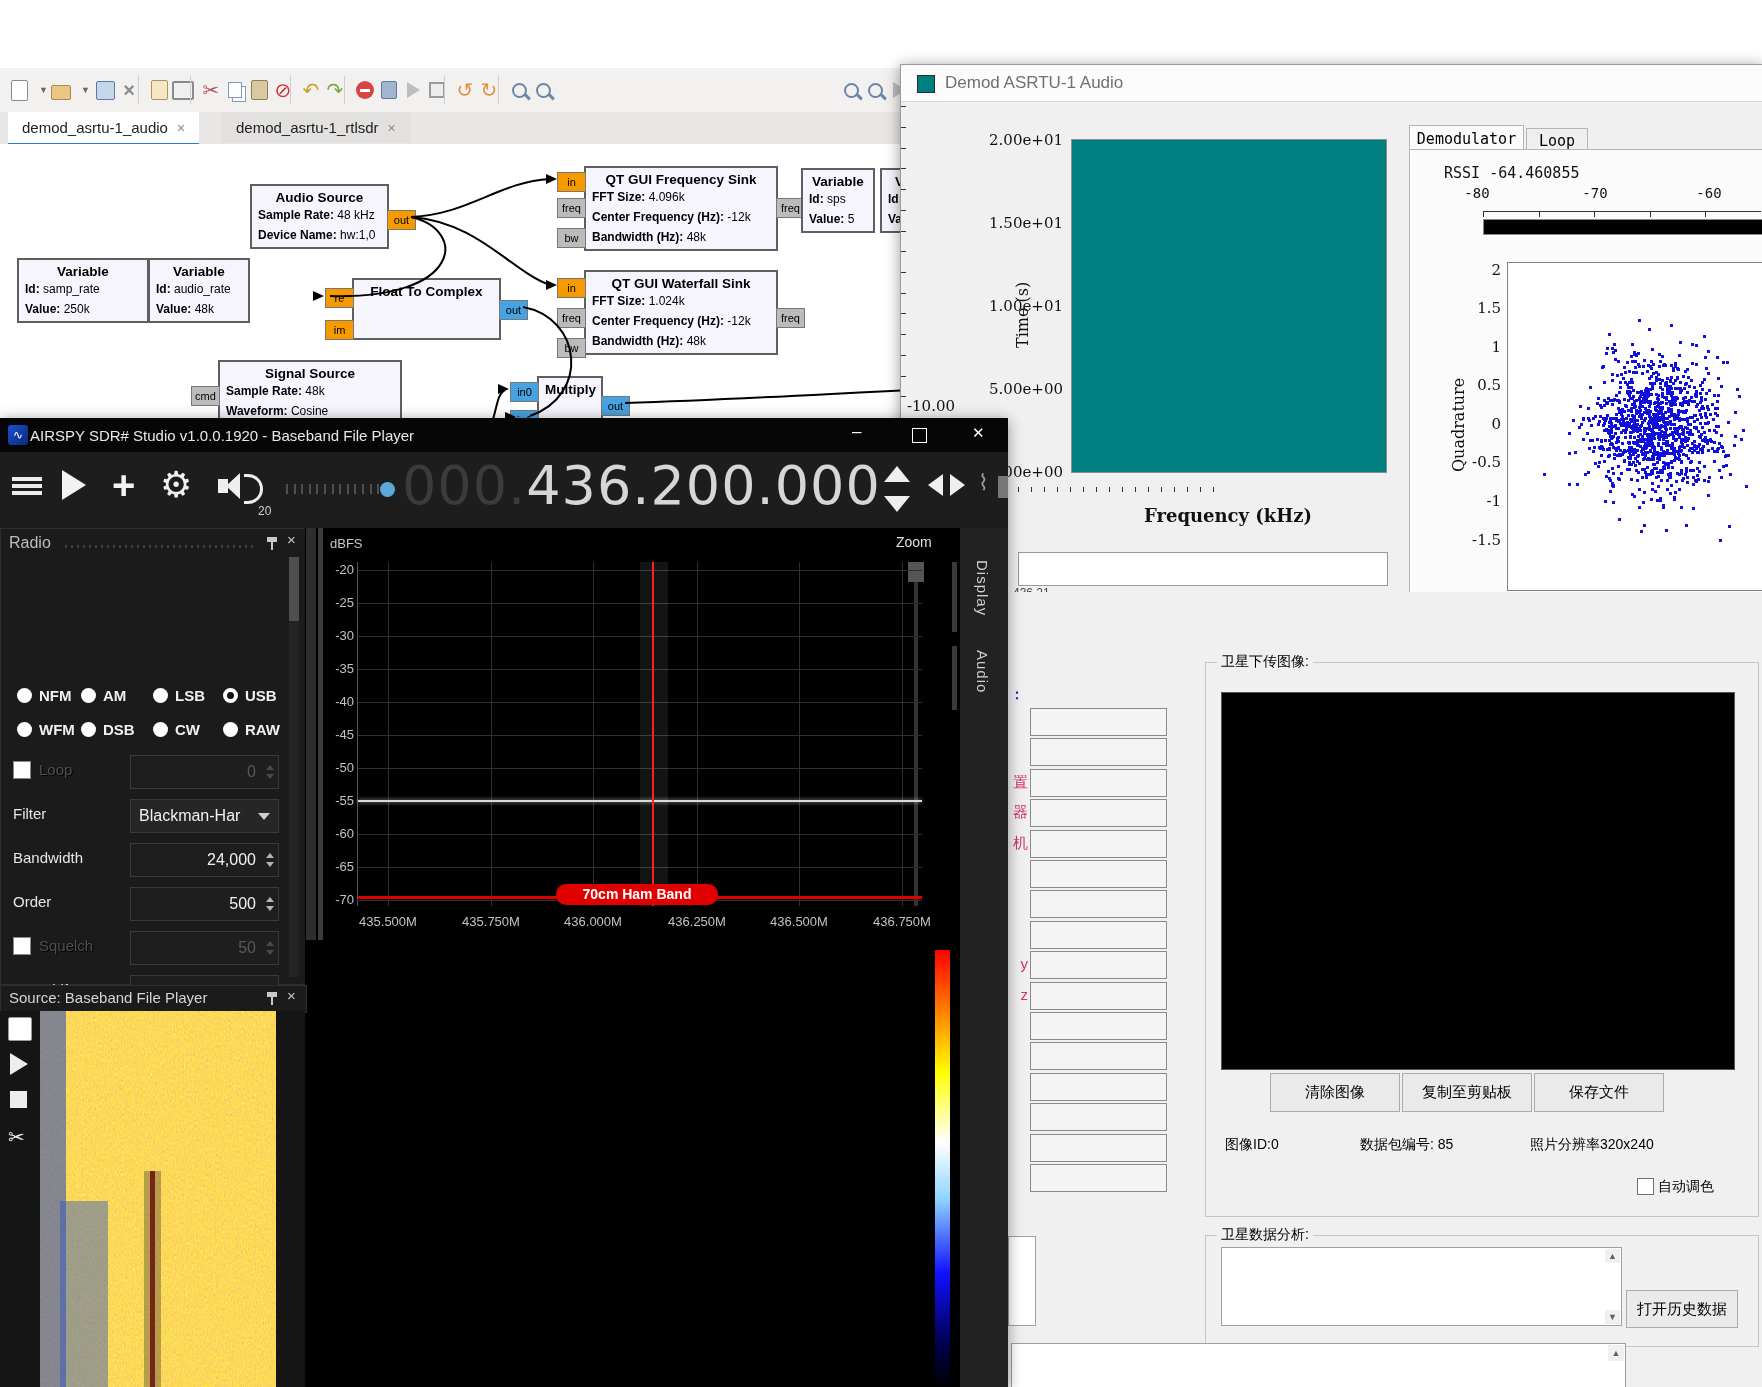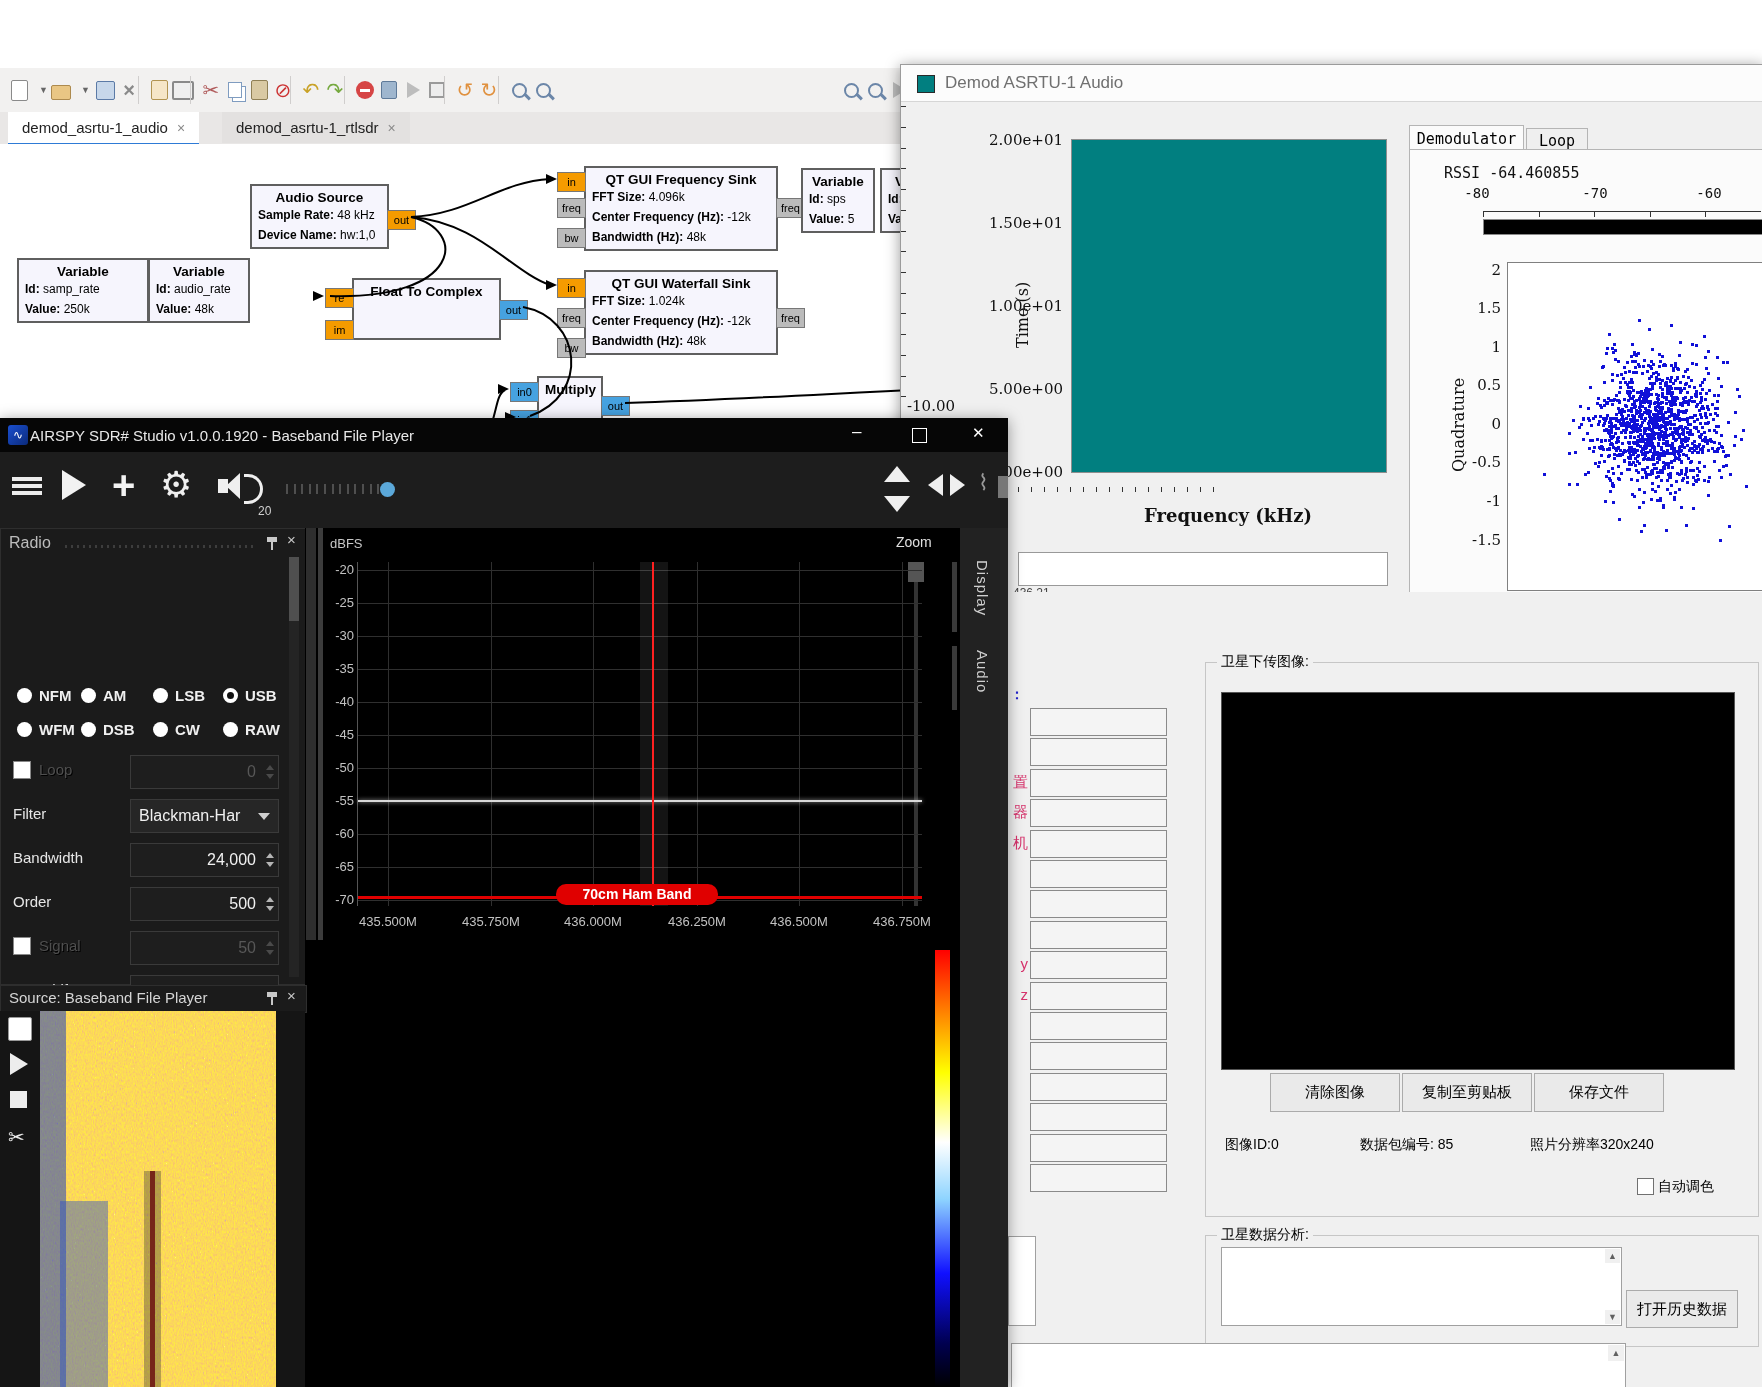--- a/index.html
+++ b/index.html
@@ -200,20 +200,26 @@
         <div class="bt">Audio Source</div>
         <div class="bp"><b>Sample Rate:</b><span> 48 kHz</span></div>
         <div class="bp"><b>Device Name:</b><span> hw:1,0</span></div>
         <div class="port orange" style="right: -29px; top: 24px;">out</div>
       </div>
       <div class="grc-block" style="left: 352px; top: 134px; width: 145px; height: 58px;">
         <div class="bt">Float To Complex</div>
         <div class="port orange" style="left: -29px; top: 8px;">re</div>
         <div class="port orange" style="left: -29px; top: 40px;">im</div>
         <div class="port blue" style="right: -29px; top: 20px;">out</div>
+      </div>
+      <div class="grc-block" style="left: 218px; top: 216px; width: 180px;">
+        <div class="bt">Signal Source</div>
+        <div class="bp"><b>Sample Rate:</b><span> 48k</span></div>
+        <div class="bp"><b>Waveform:</b><span> Cosine</span></div>
+        <div class="port gray" style="left: -29px; top: 24px;">cmd</div>
       </div>
       <div class="grc-block" style="left: 537px; top: 232px; width: 62px; height: 48px;">
         <div class="bt">Multiply</div>
         <div class="port blue" style="left: -29px; top: 4px;">in0</div>
         <div class="port blue" style="left: -29px; top: 32px;">in1</div>
         <div class="port blue" style="right: -29px; top: 18px;">out</div>
       </div>
       <div class="grc-block" style="left: 584px; top: 22px; width: 190px;">
         <div class="bt">QT GUI Frequency Sink</div>
         <div class="bp"><b>FFT Size:</b><span> 4.096k</span></div>
@@ -1560,20 +1566,23 @@
     <div class="abs" style="left:112px;top:16px;color:#F2F2F2;font-size:40px;font-weight:bold;line-height:34px">+</div>
     <div class="abs" style="left:160px;top:12px;color:#EFEFEF;font-size:36px">⚙</div>
     <div class="abs" style="left:218px;top:20px">
       <div style="width:10px;height:14px;background:#EFEFEF;position:absolute;left:0;top:7px"></div>
       <div style="width:0;height:0;border-right:14px solid #EFEFEF;border-top:13px solid transparent;border-bottom:13px solid transparent;position:absolute;left:8px;top:1px"></div>
       <div style="position:absolute;left:26px;top:2px;width:16px;height:24px;border:3px solid #EFEFEF;border-left:none;border-radius:0 16px 16px 0"></div>
     </div>
     <div class="abs" style="left:258px;top:52px;font-size:12px;color:#CFCFCF">20</div>
     <div id="vol-ticks"></div>
     <div class="abs" style="left:380px;top:30px;width:15px;height:15px;border-radius:50%;background:#5BA8D9"></div>
+    <div class="abs" style="left:402px;top:2px;font-family:'DejaVu Sans',sans-serif;font-size:54px;letter-spacing:1px;white-space:nowrap">
+      <span style="color:#3B3B3B">000.</span><span style="color:#D6D6D6">436.200.000</span>
+    </div>
     <div class="abs" style="left:884px;top:14px;width:0;height:0;border-left:13px solid transparent;border-right:13px solid transparent;border-bottom:16px solid #EFEFEF"></div>
     <div class="abs" style="left:884px;top:44px;width:0;height:0;border-left:13px solid transparent;border-right:13px solid transparent;border-top:16px solid #EFEFEF"></div>
     <div class="abs" style="left:928px;top:22px;width:0;height:0;border-right:15px solid #EFEFEF;border-top:11px solid transparent;border-bottom:11px solid transparent"></div>
     <div class="abs" style="left:950px;top:22px;width:0;height:0;border-left:15px solid #EFEFEF;border-top:11px solid transparent;border-bottom:11px solid transparent"></div>
     <div class="abs" style="left:978px;top:18px;color:#9a9a9a;font-size:22px">⌇</div>
     <div class="abs" style="left:998px;top:24px;width:10px;height:22px;background:#777"></div>
   <div style="left: 286px; top: 32px; width: 2px; height: 10px; background: rgb(79, 79, 79); position: absolute;"></div>
       <div style="left: 293.6px; top: 32px; width: 2px; height: 10px; background: rgb(79, 79, 79); position: absolute;"></div>
       <div style="left: 301.2px; top: 32px; width: 2px; height: 10px; background: rgb(79, 79, 79); position: absolute;"></div>
       <div style="left: 308.8px; top: 32px; width: 2px; height: 10px; background: rgb(79, 79, 79); position: absolute;"></div>
@@ -1624,21 +1633,21 @@
     <div class="abs sdr-panel-label" style="left:12px;top:364px">Order</div>
     <div class="nfield" style="top:358px">
       <span class="val" style="color:#F0F0F0">500</span>
       <span class="spin">
           <span class="tri-u"></span>
           <span class="tri-d"></span>
         </span>
     </div>
 
     <div class="cb" style="left:12px;top:408px"></div>
-    <div class="abs dimlab" style="left:38px;top:408px">Signal</div>
+    <div class="abs dimlab" style="left:38px;top:408px">Squelch</div>
     <div class="nfield dim" style="top:402px">
       <span class="val" style="color:#575757">50</span>
       <span class="spin">
           <span class="tri-u"></span>
           <span class="tri-d"></span>
         </span>
     </div>
 
     <div class="abs sdr-panel-label" style="left:12px;top:452px">CW Shift</div>
     <div class="nfield dim" style="top:446px">

